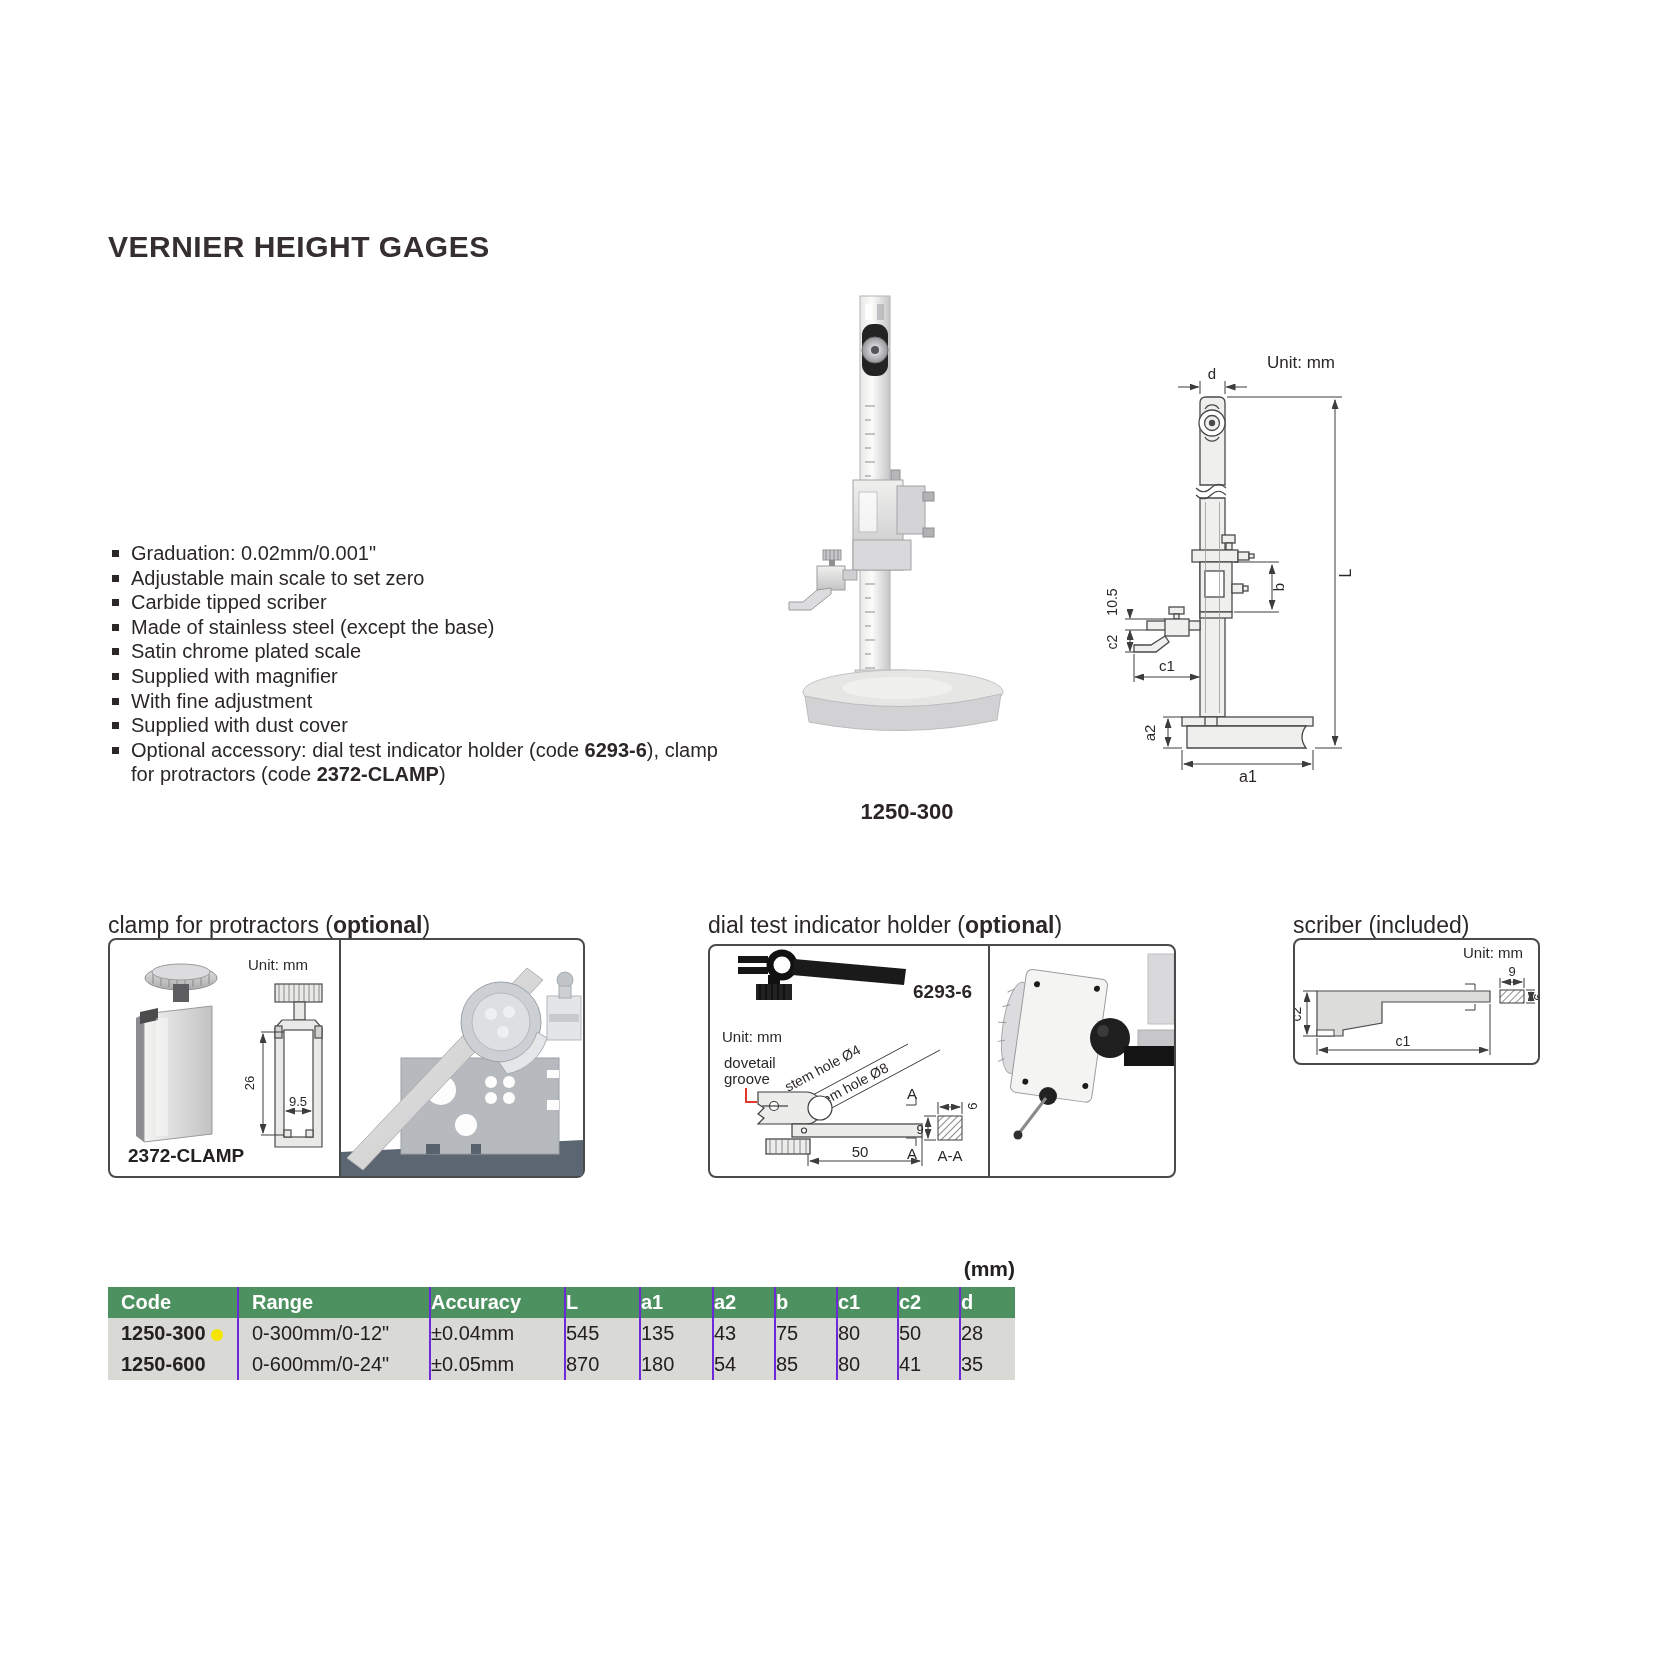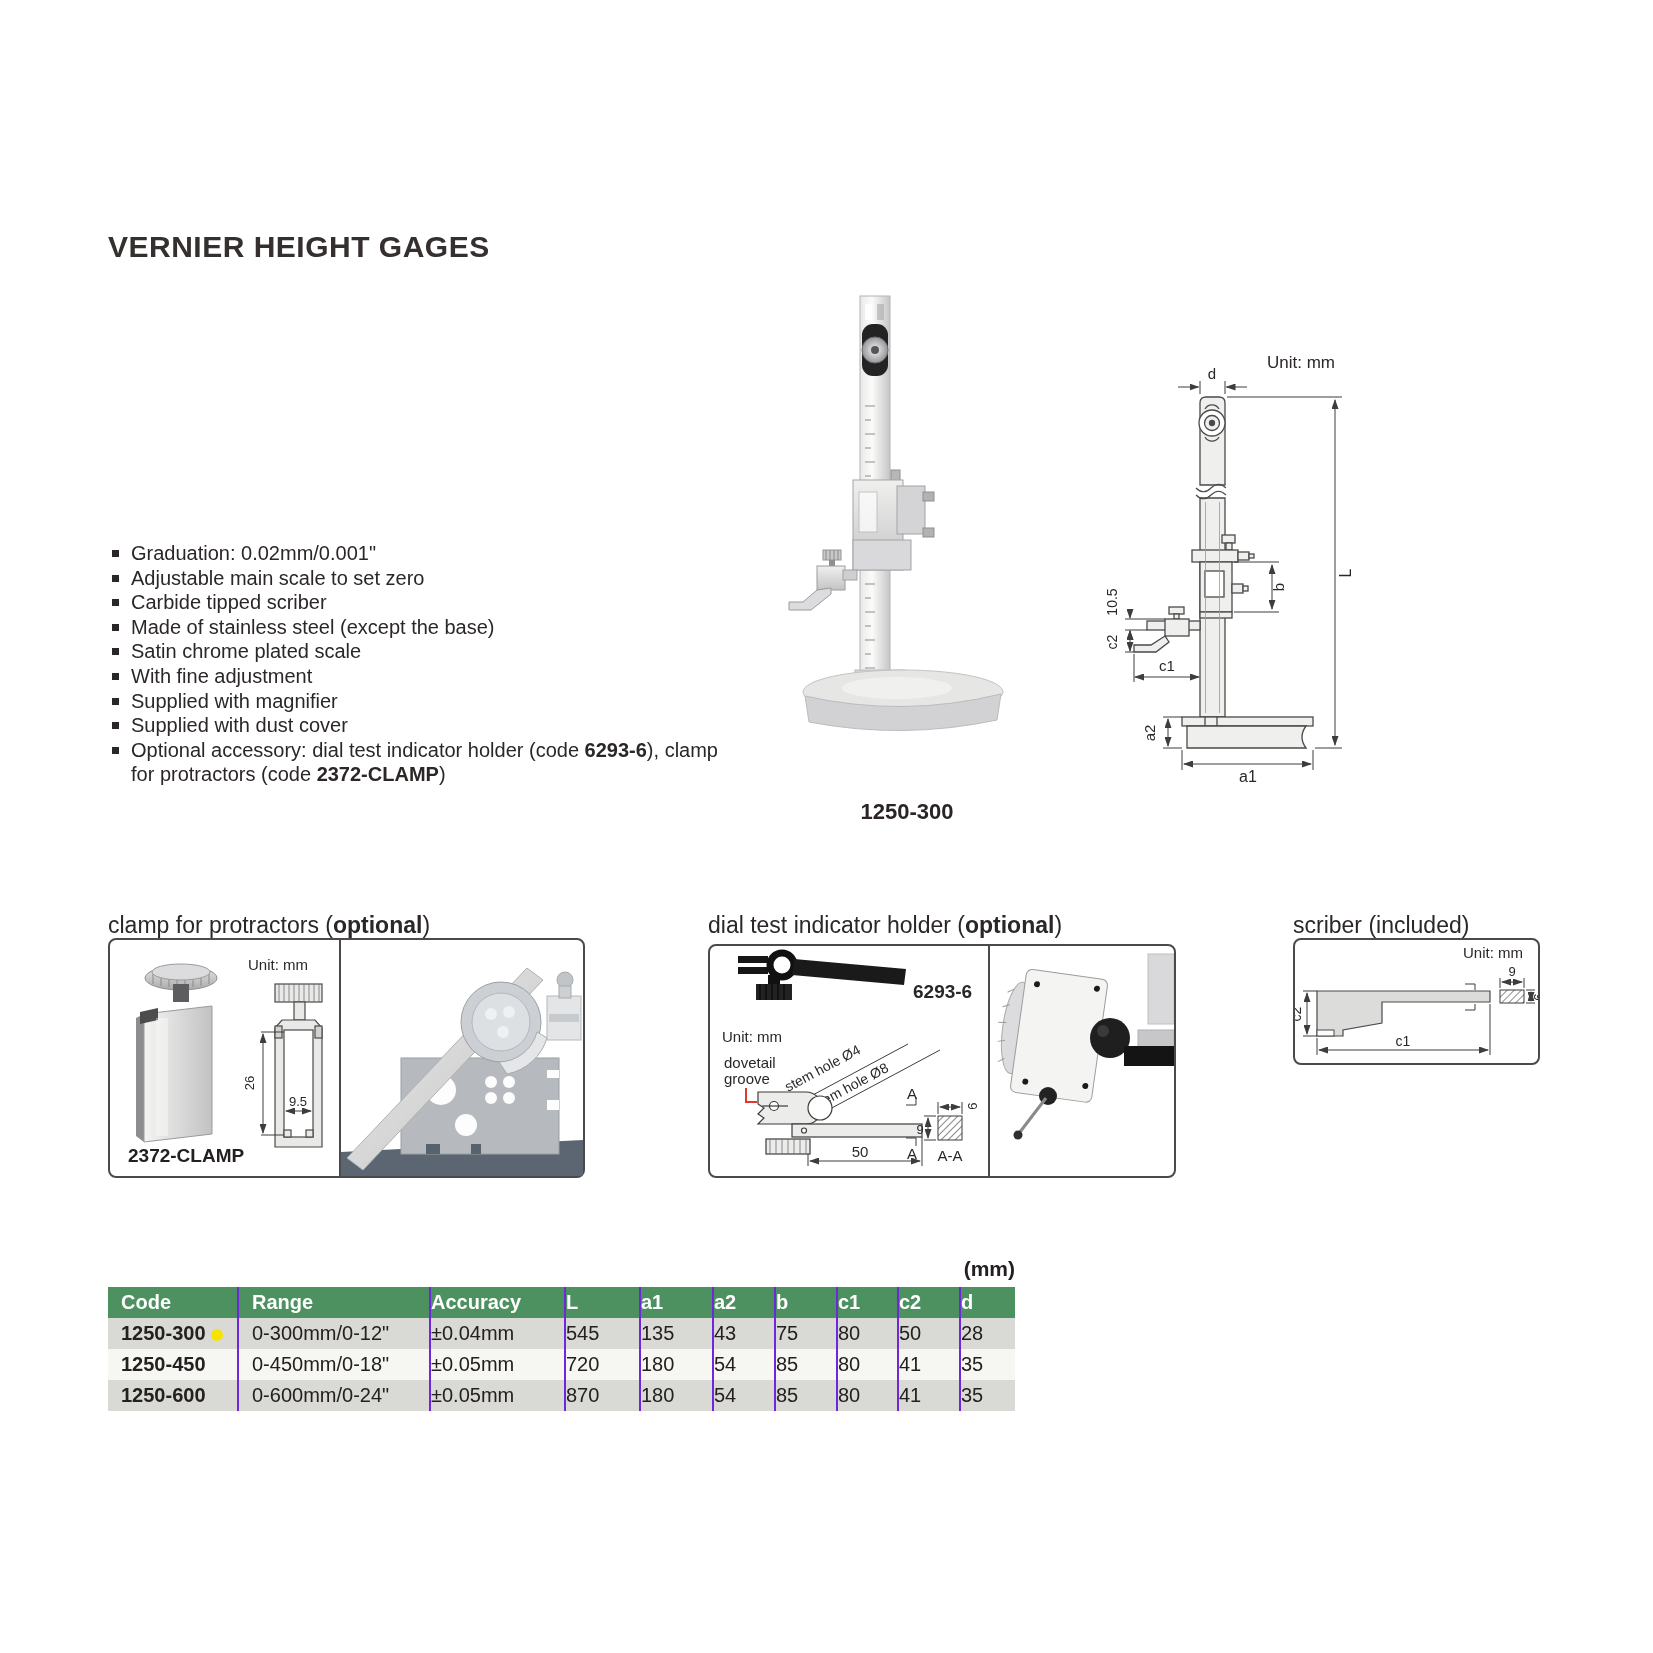--- a/index.html
+++ b/index.html
@@ -57,25 +57,25 @@
       <div class="feat">
         <span class="sq"></span>
         <span><span>Made of stainless steel (except the base)</span></span>
       </div>
       <div class="feat">
         <span class="sq"></span>
         <span><span>Satin chrome plated scale</span></span>
       </div>
       <div class="feat">
         <span class="sq"></span>
+        <span><span>Supplied with magnifier</span></span>
+      </div>
+      <div class="feat">
+        <span class="sq"></span>
         <span><span>With fine adjustment</span></span>
-      </div>
-      <div class="feat">
-        <span class="sq"></span>
-        <span><span>Supplied with magnifier</span></span>
       </div>
       <div class="feat">
         <span class="sq"></span>
         <span><span>Supplied with dust cover</span></span>
       </div>
       <div class="feat">
         <span class="sq"></span>
         <span><span>Optional accessory: dial test indicator holder (code </span><b>6293-6</b><span>), clamp for protractors (code </span><b>2372-CLAMP</b><span>)</span></span>
       </div>
     </div>
@@ -438,32 +438,20 @@
           <td class="al">0-300mm/0-12"</td>
           <td class="ac">±0.04mm</td>
           <td class="ac">545</td>
           <td class="ac">135</td>
           <td class="ac">43</td>
           <td class="ac">75</td>
           <td class="ac">80</td>
           <td class="ac">50</td>
           <td class="ac">28</td>
         </tr>
-        <tr style="background: rgb(246, 246, 243);">
-          <td class="al code">1250-450</td>
-          <td class="al">0-450mm/0-18"</td>
-          <td class="ac">±0.05mm</td>
-          <td class="ac">720</td>
-          <td class="ac">180</td>
-          <td class="ac">54</td>
-          <td class="ac">85</td>
-          <td class="ac">80</td>
-          <td class="ac">41</td>
-          <td class="ac">35</td>
-        </tr>
         <tr style="background: rgb(217, 217, 214);">
           <td class="al code">1250-600</td>
           <td class="al">0-600mm/0-24"</td>
           <td class="ac">±0.05mm</td>
           <td class="ac">870</td>
           <td class="ac">180</td>
           <td class="ac">54</td>
           <td class="ac">85</td>
           <td class="ac">80</td>
           <td class="ac">41</td>

